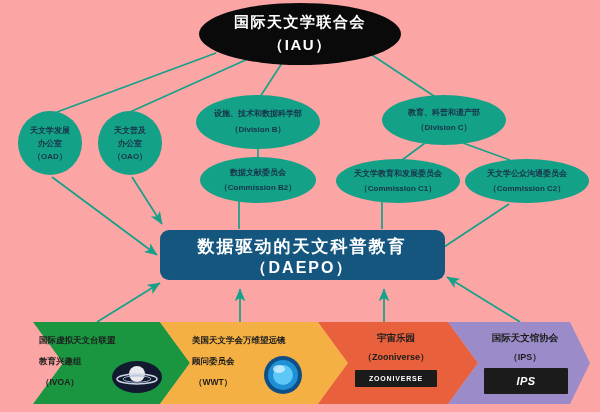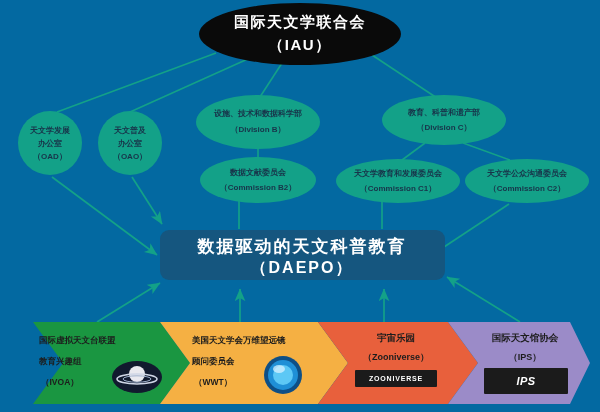--- a/index.html
+++ b/index.html
@@ -10,21 +10,21 @@
   body {
     width: 600px;
     height: 412px;
     overflow: hidden;
     font-family: "Liberation Sans", "DejaVu Sans", sans-serif;
   }
   #diagram-root {
     position: relative;
     width: 600px;
     height: 412px;
-    background: #0369a1;
+    background: #fca5a5;
   }
   svg.layer {
     position: absolute;
     left: 0;
     top: 0;
     width: 600px;
     height: 412px;
   }
   .node-text {
     fill: #18344a;

